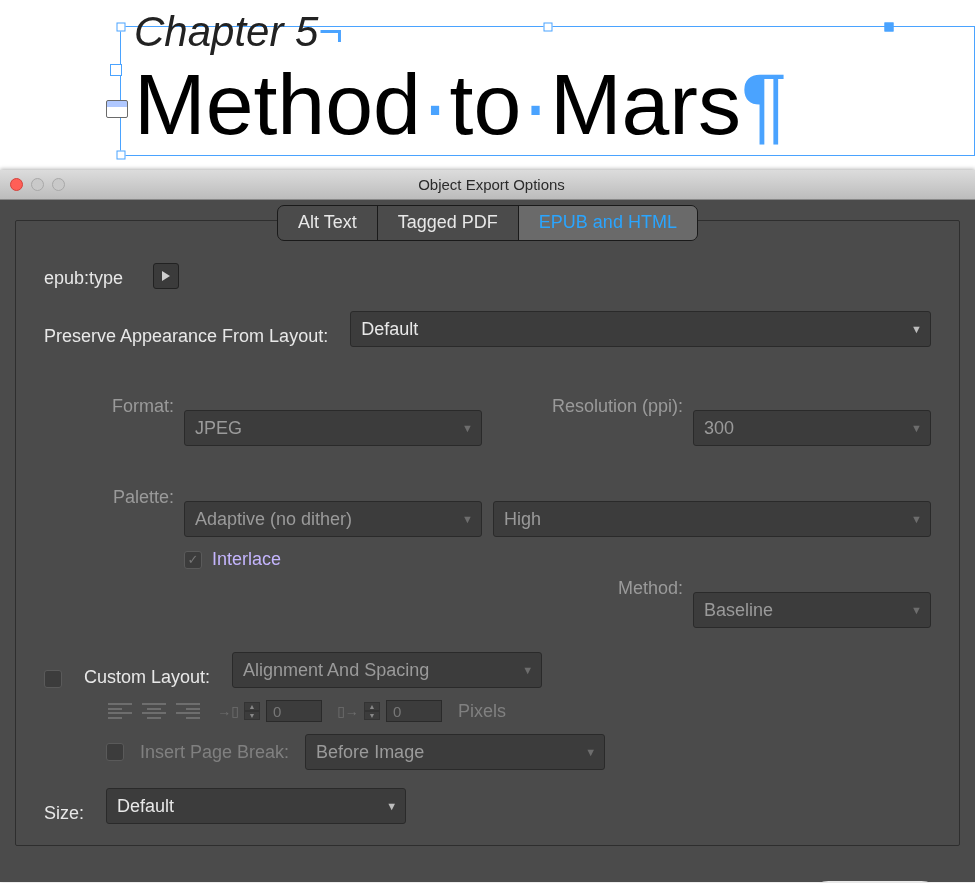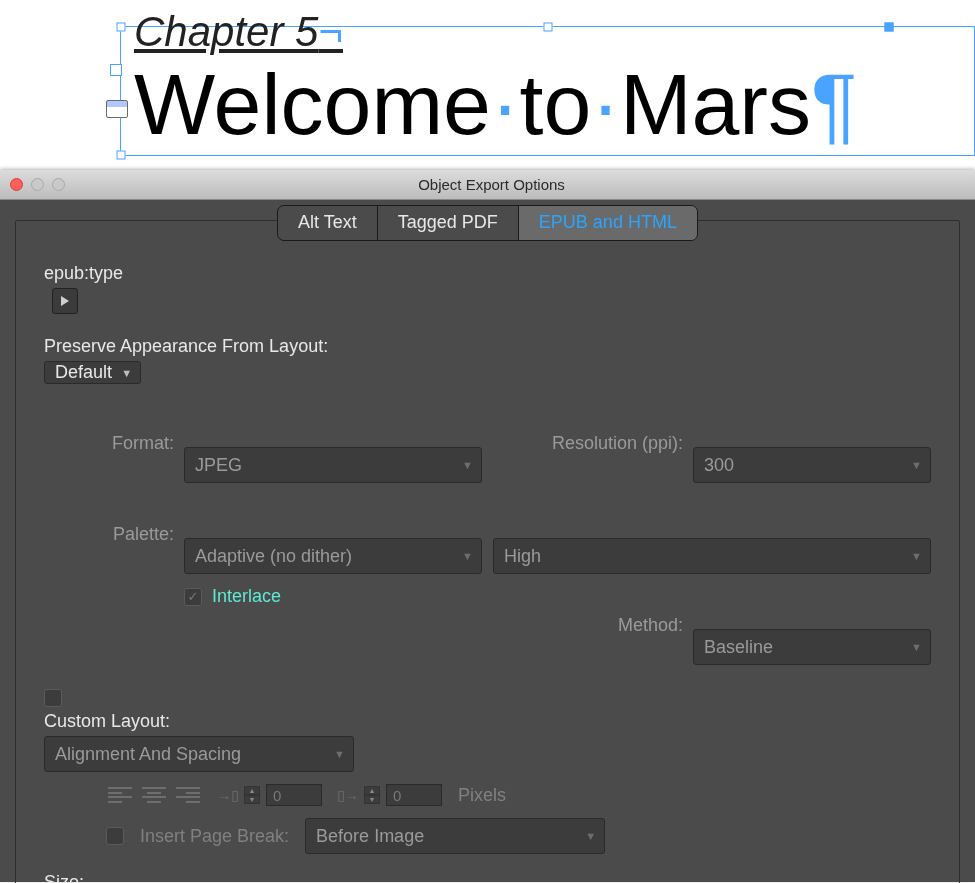--- a/index.html
+++ b/index.html
@@ -3,21 +3,21 @@
 <meta charset="utf-8">
 <style>
   * { box-sizing: border-box; margin: 0; padding: 0; font-family: -apple-system, "Helvetica Neue", Arial, sans-serif; }
   body { width: 975px; height: 883px; background: #fff; position: relative; overflow: hidden; }
 
   
   .canvas { position: absolute; left: 0; top: 0; width: 975px; height: 170px; }
   .sel-frame { position: absolute; left: 120px; top: 26px; width: 855px; height: 130px; border: 1px solid #4aa3ff; }
   .sel-handle { position: absolute; width: 9px; height: 9px; background: #fff; border: 1px solid #4aa3ff; transform: translate(-50%,-50%); }
   .sel-handle.solid { background: #4aa3ff; }
-  .ch-title { position: absolute; left: 134px; top: 8px; font-family: Georgia, "Times New Roman", serif; font-style: italic; font-size: 42px; color: #222; text-decoration: underline; }
+  .ch-title { position: absolute; left: 134px; top: 8px; font-family: Georgia, "Times New Roman", serif; font-style: italic; font-size: 42px; color: #222; }
   .hidden-glyph { color: #4aa3ff; }
   .main-title { position: absolute; left: 134px; top: 55px; font-family: Georgia, "Times New Roman", serif; font-size: 86px; color: #000; letter-spacing: 0px; white-space: nowrap; }
   .dot { color: #4aa3ff; }
   .pilcrow { color: #4aa3ff; }
   .badge-icon { position: absolute; left: 106px; top: 100px; width: 22px; height: 18px; border: 1px solid #6a6a6a; background: linear-gradient(180deg,#b0c8ff,#b0c8ff 40%, #fff 40%); border-radius: 2px; }
   .tiny-box { position: absolute; left: 110px; top: 64px; width: 12px; height: 12px; background:#fff; border:1px solid #4aa3ff; }
 
   
   .dialog { position: absolute; left: 0; top: 170px; width: 975px; height: 712px; background: #4b4b4b; box-shadow: 0 -1px 4px rgba(0,0,0,.3); }
   .titlebar { position: relative; height: 30px; background: linear-gradient(#dcdcdc, #bcbcbc); border-bottom: 1px solid #888; display:flex; align-items:center; }
@@ -27,22 +27,22 @@
   .tl.gray { background:#c9c9c9; border:1px solid #a8a8a8; }
   .win-title { position:absolute; left:8px; right:0; text-align:center; font-size:15px; color:#2b2b2b; }
 
   .inset { margin: 20px 15px 15px 15px; border: 1px solid #2e2e2e; border-radius: 2px; padding-bottom: 15px; position: relative; }
   .tabs { display:flex; justify-content:center; position:relative; top:-16px; }
   .tabstrip { display:flex; border:1px solid #1a1a1a; border-radius:7px; overflow:hidden; background:#4b4b4b; }
   .tab { padding: 6px 20px 7px 20px; font-size:18px; color:#e8e8e8; border-right:1px solid #1a1a1a; cursor:default; }
   .tab:last-child { border-right:none; }
   .tab.active { background:#6a6a6a; color:#2aa5ff; }
 
-  .row { display:flex; align-items:flex-start; padding: 6px 28px; gap: 4px; font-size:18px; color:#e8e8e8;flex-direction:column; }
-  .label-dim { color:#5eead4; }
+  .row { display:flex; align-items:flex-end; padding: 6px 28px; gap: 22px; font-size:18px; color:#e8e8e8; }
+  .label-dim { color:#c4b5fd; }
 
   .text-input { flex:1; height:32px; background:#fff; border:2px solid #3e92ff; padding: 0 8px; font-size:18px; color:#1a1a1a; }
   .text-input .sel { background:#aad4ff; }
   .play-btn { width:26px; height:26px; background:#3b3b3b; border:1px solid #222; display:flex; align-items:center; justify-content:center; margin-left:8px; border-radius:3px; }
   .play-btn svg { display:block; }
 
   .select { position:relative; background:#3c3c3c; border:1px solid #2a2a2a; border-radius:3px; height:36px; display:flex; align-items:center; padding: 0 28px 0 10px; font-size:18px; color:#e8e8e8; }
   .select.dim { color:#9a9a9a; }
   .select .chev { position:absolute; right:8px; top:50%; transform:translateY(-50%); color:#bdbdbd; font-size:11px; }
   .select.dim .chev { color:#6d6d6d; }
@@ -76,21 +76,21 @@
 <div class="canvas">
   <div class="sel-frame">
     <div class="sel-handle" style="left:0;top:0"></div>
     <div class="sel-handle" style="left:50%;top:0"></div>
     <div class="sel-handle solid" style="left:90%;top:0"></div>
     <div class="sel-handle" style="left:0;top:100%"></div>
   </div>
   <div class="tiny-box"></div>
   <div class="ch-title"><span>Chapter 5</span><span class="hidden-glyph">¬</span></div>
   <div class="main-title">
-    <span>Welcome</span><span class="dot">·</span><span>to</span><span class="dot">·</span><span>Mars</span><span class="pilcrow">¶</span>
+    <span>Method</span><span class="dot">·</span><span>to</span><span class="dot">·</span><span>Mars</span><span class="pilcrow">¶</span>
   </div>
   <div class="badge-icon"></div>
 </div>
 
 <div class="dialog">
   <div class="titlebar">
     <div class="traffic">
       <div class="tl red"></div>
       <div class="tl gray"></div>
       <div class="tl gray"></div>

